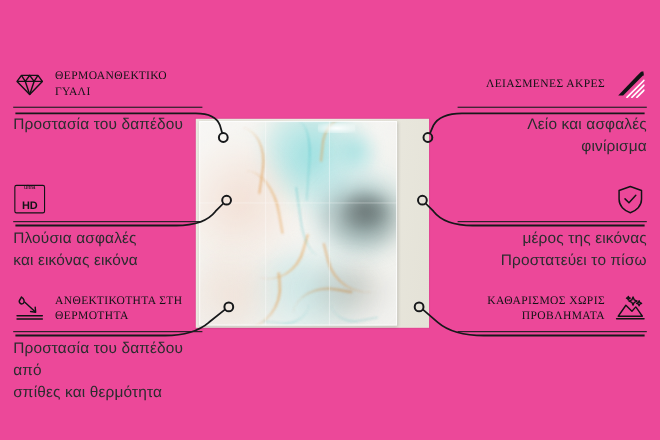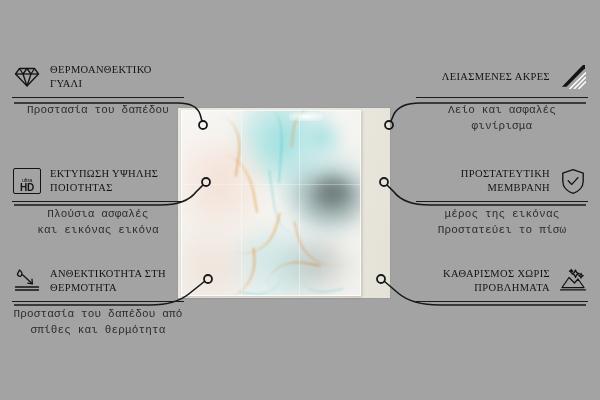--- a/index.html
+++ b/index.html
@@ -7,21 +7,21 @@
     padding: 0;
     background: #ffffff;
   }
   body {
     font-family: "Liberation Serif", "DejaVu Serif", serif;
   }
   #stage {
     position: relative;
     width: 600px;
     height: 400px;
-    background: #a3a3a3;
+    background: #ec4899;
     overflow: hidden;
   }
 
   
   #product-wrap {
     position: absolute;
     left: 181px;
     top: 110px;
     width: 204px;
     height: 186px;
@@ -143,45 +143,44 @@
     font-weight: 400;
     flex: 1 1 auto;
   }
   .rule {
     height: 1px;
     background: #1a1c1e;
     margin: 5px 0 5px 0;
     width: 100%;
   }
   .feat-desc {
-    font-family: Liberation Mono, monospace;
-    font-size: 11px;
+    font-family: Liberation Sans, sans-serif;
+    font-size: 14px;
     line-height: 1.42;
     color: #2a2c2e;
     letter-spacing: 0.15px;
-    text-align: center;
   }
 
   
   #feature-0 { top: 62px; }
   #feature-1 { top: 166px; }
   #feature-2 { top: 266px; }
   #feature-3 { top: 62px; }
   #feature-4 { top: 166px; }
   #feature-5 { top: 266px; }
 
   
   .hd-badge {
     width: 26px; height: 24px;
     border: 1.4px solid #111315;
     border-radius: 2px;
     display: flex;
     flex-direction: column;
     align-items: center;
-    justify-content: flex-end;
+    justify-content: space-between;
     line-height: 1;
   }
   .hd-badge .hd-ultra {
     font-family: "Liberation Sans", sans-serif;
     font-size: 5.5px;
     letter-spacing: -0.1px;
   }
   .hd-badge .hd-hd {
     font-family: "Liberation Sans", sans-serif;
     font-size: 10px;
@@ -280,21 +279,20 @@
   </div>
 
   <div class="feature feature-left" id="feature-1">
     <div class="feat-head">
       <span class="feat-icon">
         <span class="hd-badge">
           <span class="hd-ultra">ultra</span>
           <span class="hd-hd">HD</span>
         </span>
       </span>
-      <span class="feat-title">ΕΚΤΥΠΩΣΗ ΥΨΗΛΗΣ ΠΟΙΟΤΗΤΑΣ</span>
     </div>
     <div class="rule"></div>
     <div class="feat-desc">
       <div>Πλούσια ασφαλές</div>
       <div>και εικόνας εικόνα</div>
     </div>
   </div>
 
   <div class="feature feature-right" id="feature-3">
     <div class="feat-head">
@@ -344,21 +342,20 @@
   <div class="feature feature-right" id="feature-4">
     <div class="feat-head">
       <span class="feat-icon">
         <svg width="24" height="27" viewBox="0 0 24 27">
           <g fill="none" stroke="#111315" stroke-width="1.35" stroke-linejoin="round" stroke-linecap="round">
             <path d="M12,1.6 L22.2,5.2 V13.2 C22.2,19.2 17.6,23.6 12,25.4 C6.4,23.6 1.8,19.2 1.8,13.2 V5.2 Z"></path>
             <path d="M7.2,12.8 L10.8,16.4 L17.0,9.6"></path>
           </g>
         </svg>
       </span>
-      <span class="feat-title">ΠΡΟΣΤΑΤΕΥΤΙΚΗ ΜΕΜΒΡΑΝΗ</span>
     </div>
     <div class="rule"></div>
     <div class="feat-desc">
       <div>μέρος της εικόνας</div>
       <div>Προστατεύει το πίσω</div>
     </div>
   </div>
 
   <div class="feature feature-right" id="feature-5">
     <div class="feat-head">

